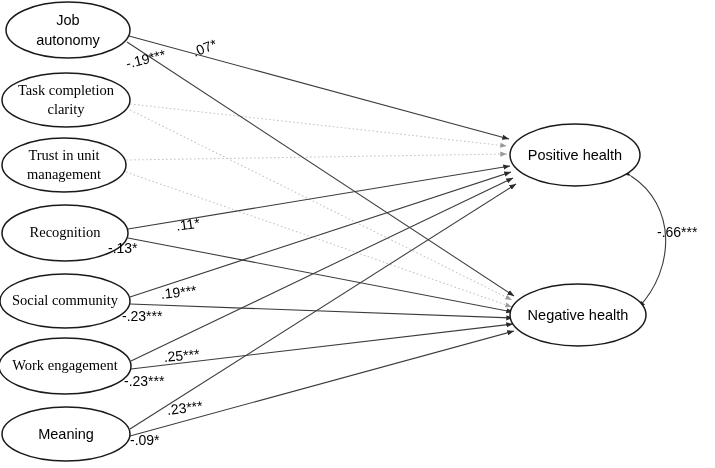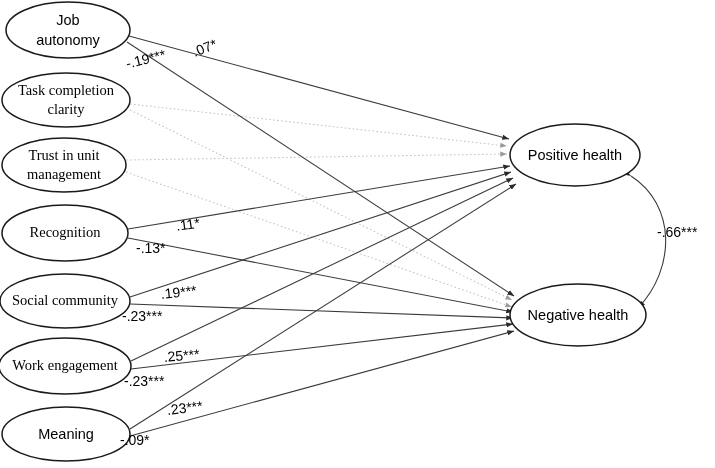--- a/index.html
+++ b/index.html
@@ -140,29 +140,29 @@
 
     </g>
   </svg>
 
   <div class="lbl edge-label" style="left:124px;top:56px;transform:rotate(-14deg);transform-origin:left top;">-.19***</div>
 
   <div class="lbl edge-label" style="left:190px;top:45px;transform:rotate(-22deg);transform-origin:left top;">.07*</div>
 
   <div class="lbl edge-label" style="left:175px;top:218px;transform:rotate(-8deg);transform-origin:left top;">.11*</div>
 
-  <div class="lbl edge-label" style="left:136px;top:240px;">-.13*</div>
+  <div class="lbl edge-label" style="left:108px;top:240px;">-.13*</div>
 
   <div class="lbl edge-label" style="left:160px;top:286px;transform:rotate(-6deg);transform-origin:left top;">.19***</div>
 
   <div class="lbl edge-label" style="left:122px;top:308px;">-.23***</div>
 
   <div class="lbl edge-label" style="left:163px;top:349px;transform:rotate(-5deg);transform-origin:left top;">.25***</div>
 
   <div class="lbl edge-label" style="left:124px;top:373px;">-.23***</div>
 
   <div class="lbl edge-label" style="left:166px;top:402px;transform:rotate(-7deg);transform-origin:left top;">.23***</div>
 
-  <div class="lbl edge-label" style="left:120px;top:432px;">-.09*</div>
+  <div class="lbl edge-label" style="left:130px;top:432px;">-.09*</div>
 
   <div class="lbl edge-label" style="left:657px;top:224px;">-.66***</div>
 
 </div>
 
 </body></html>

